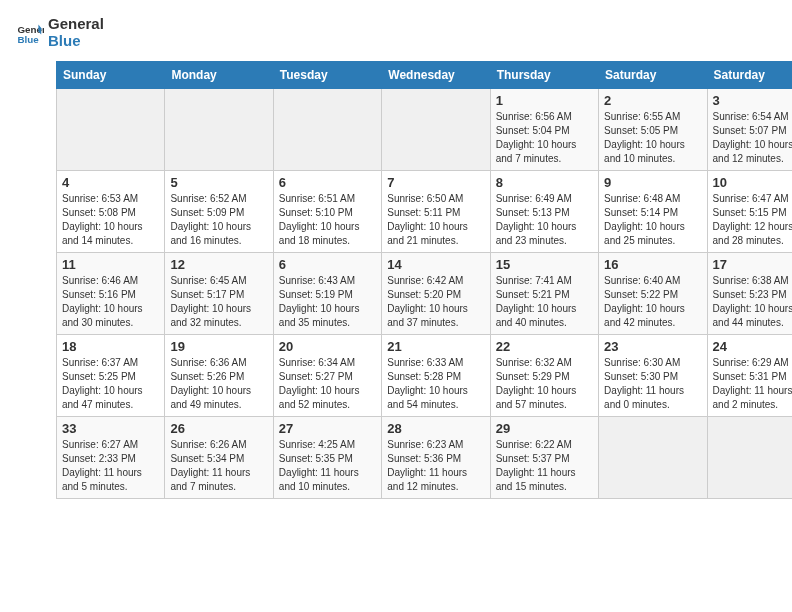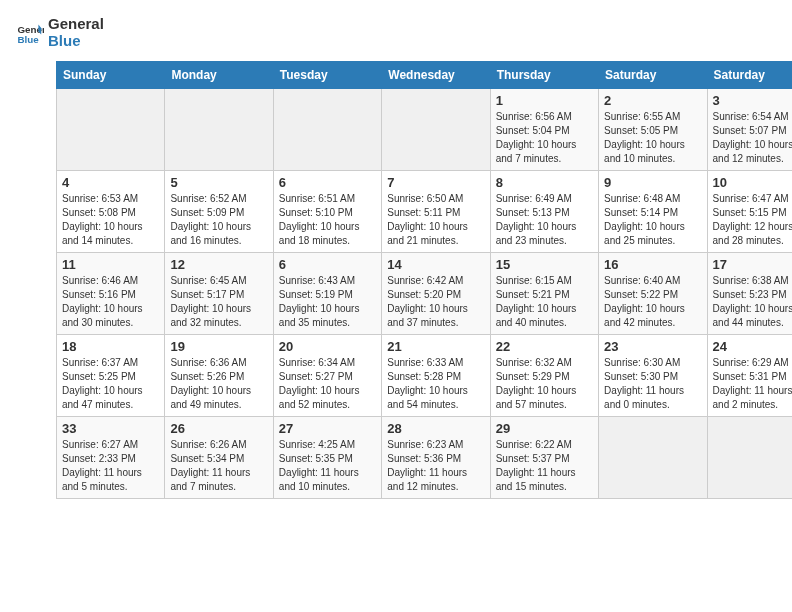--- a/index.html
+++ b/index.html
@@ -232,21 +232,21 @@
         <div class="day-number">14</div>
         <div class="day-info">
           <div>Sunrise: 6:42 AM</div>
           <div>Sunset: 5:20 PM</div>
           <div>Daylight: 10 hours and 37 minutes.</div>
         </div>
       </td>
         <td>
         <div class="day-number">15</div>
         <div class="day-info">
-          <div>Sunrise: 6:15 AM</div>
+          <div>Sunrise: 7:41 AM</div>
           <div>Sunset: 5:21 PM</div>
           <div>Daylight: 10 hours and 40 minutes.</div>
         </div>
       </td>
         <td>
         <div class="day-number">16</div>
         <div class="day-info">
           <div>Sunrise: 6:40 AM</div>
           <div>Sunset: 5:22 PM</div>
           <div>Daylight: 10 hours and 42 minutes.</div>

